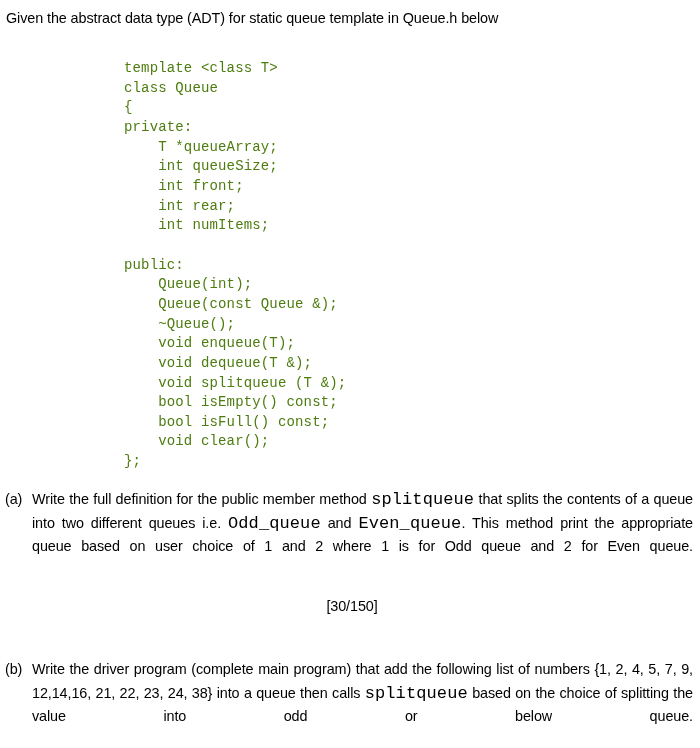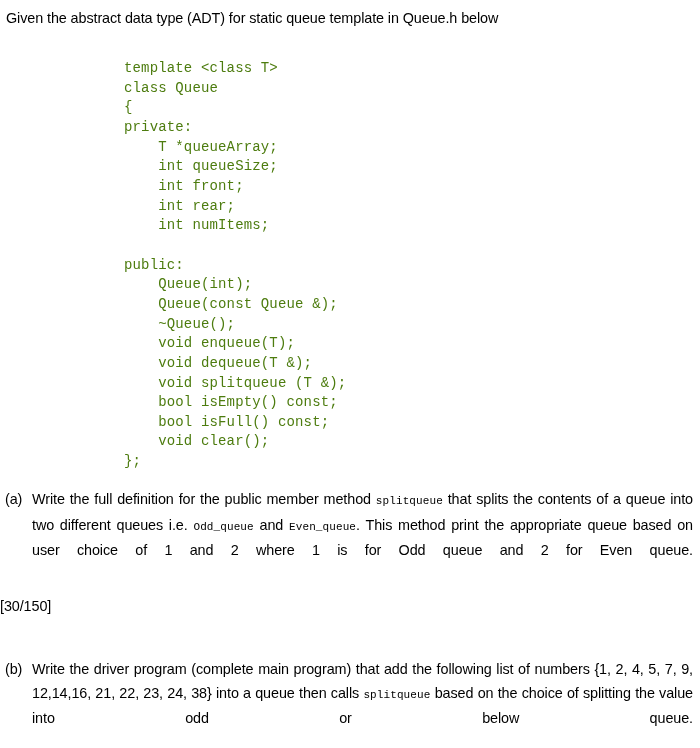--- a/index.html
+++ b/index.html
@@ -79,31 +79,31 @@
   }
   .q-body::after {
     content: "";
     display: inline-block;
     width: 100%;
     height: 0;
   }
 
   code, .mono {
     font-family: "Liberation Mono", monospace;
-    font-size: 11px;
+    font-size: 17px;
     letter-spacing: 0.1px;
   }
 
   
   .marks {
     position: absolute;
-    left: 0;
+    left: 8px;
     top: 598px;
     width: 688px;
-    text-align: left;
+    text-align: center;
     font-size: 14.4px;
     letter-spacing: -0.1px;
   }
 </style>
 </head>
 <body>
 
 <div class="page">
 
   <div class="intro">Given the abstract data type (ADT) for static queue template in Queue.h below</div>

